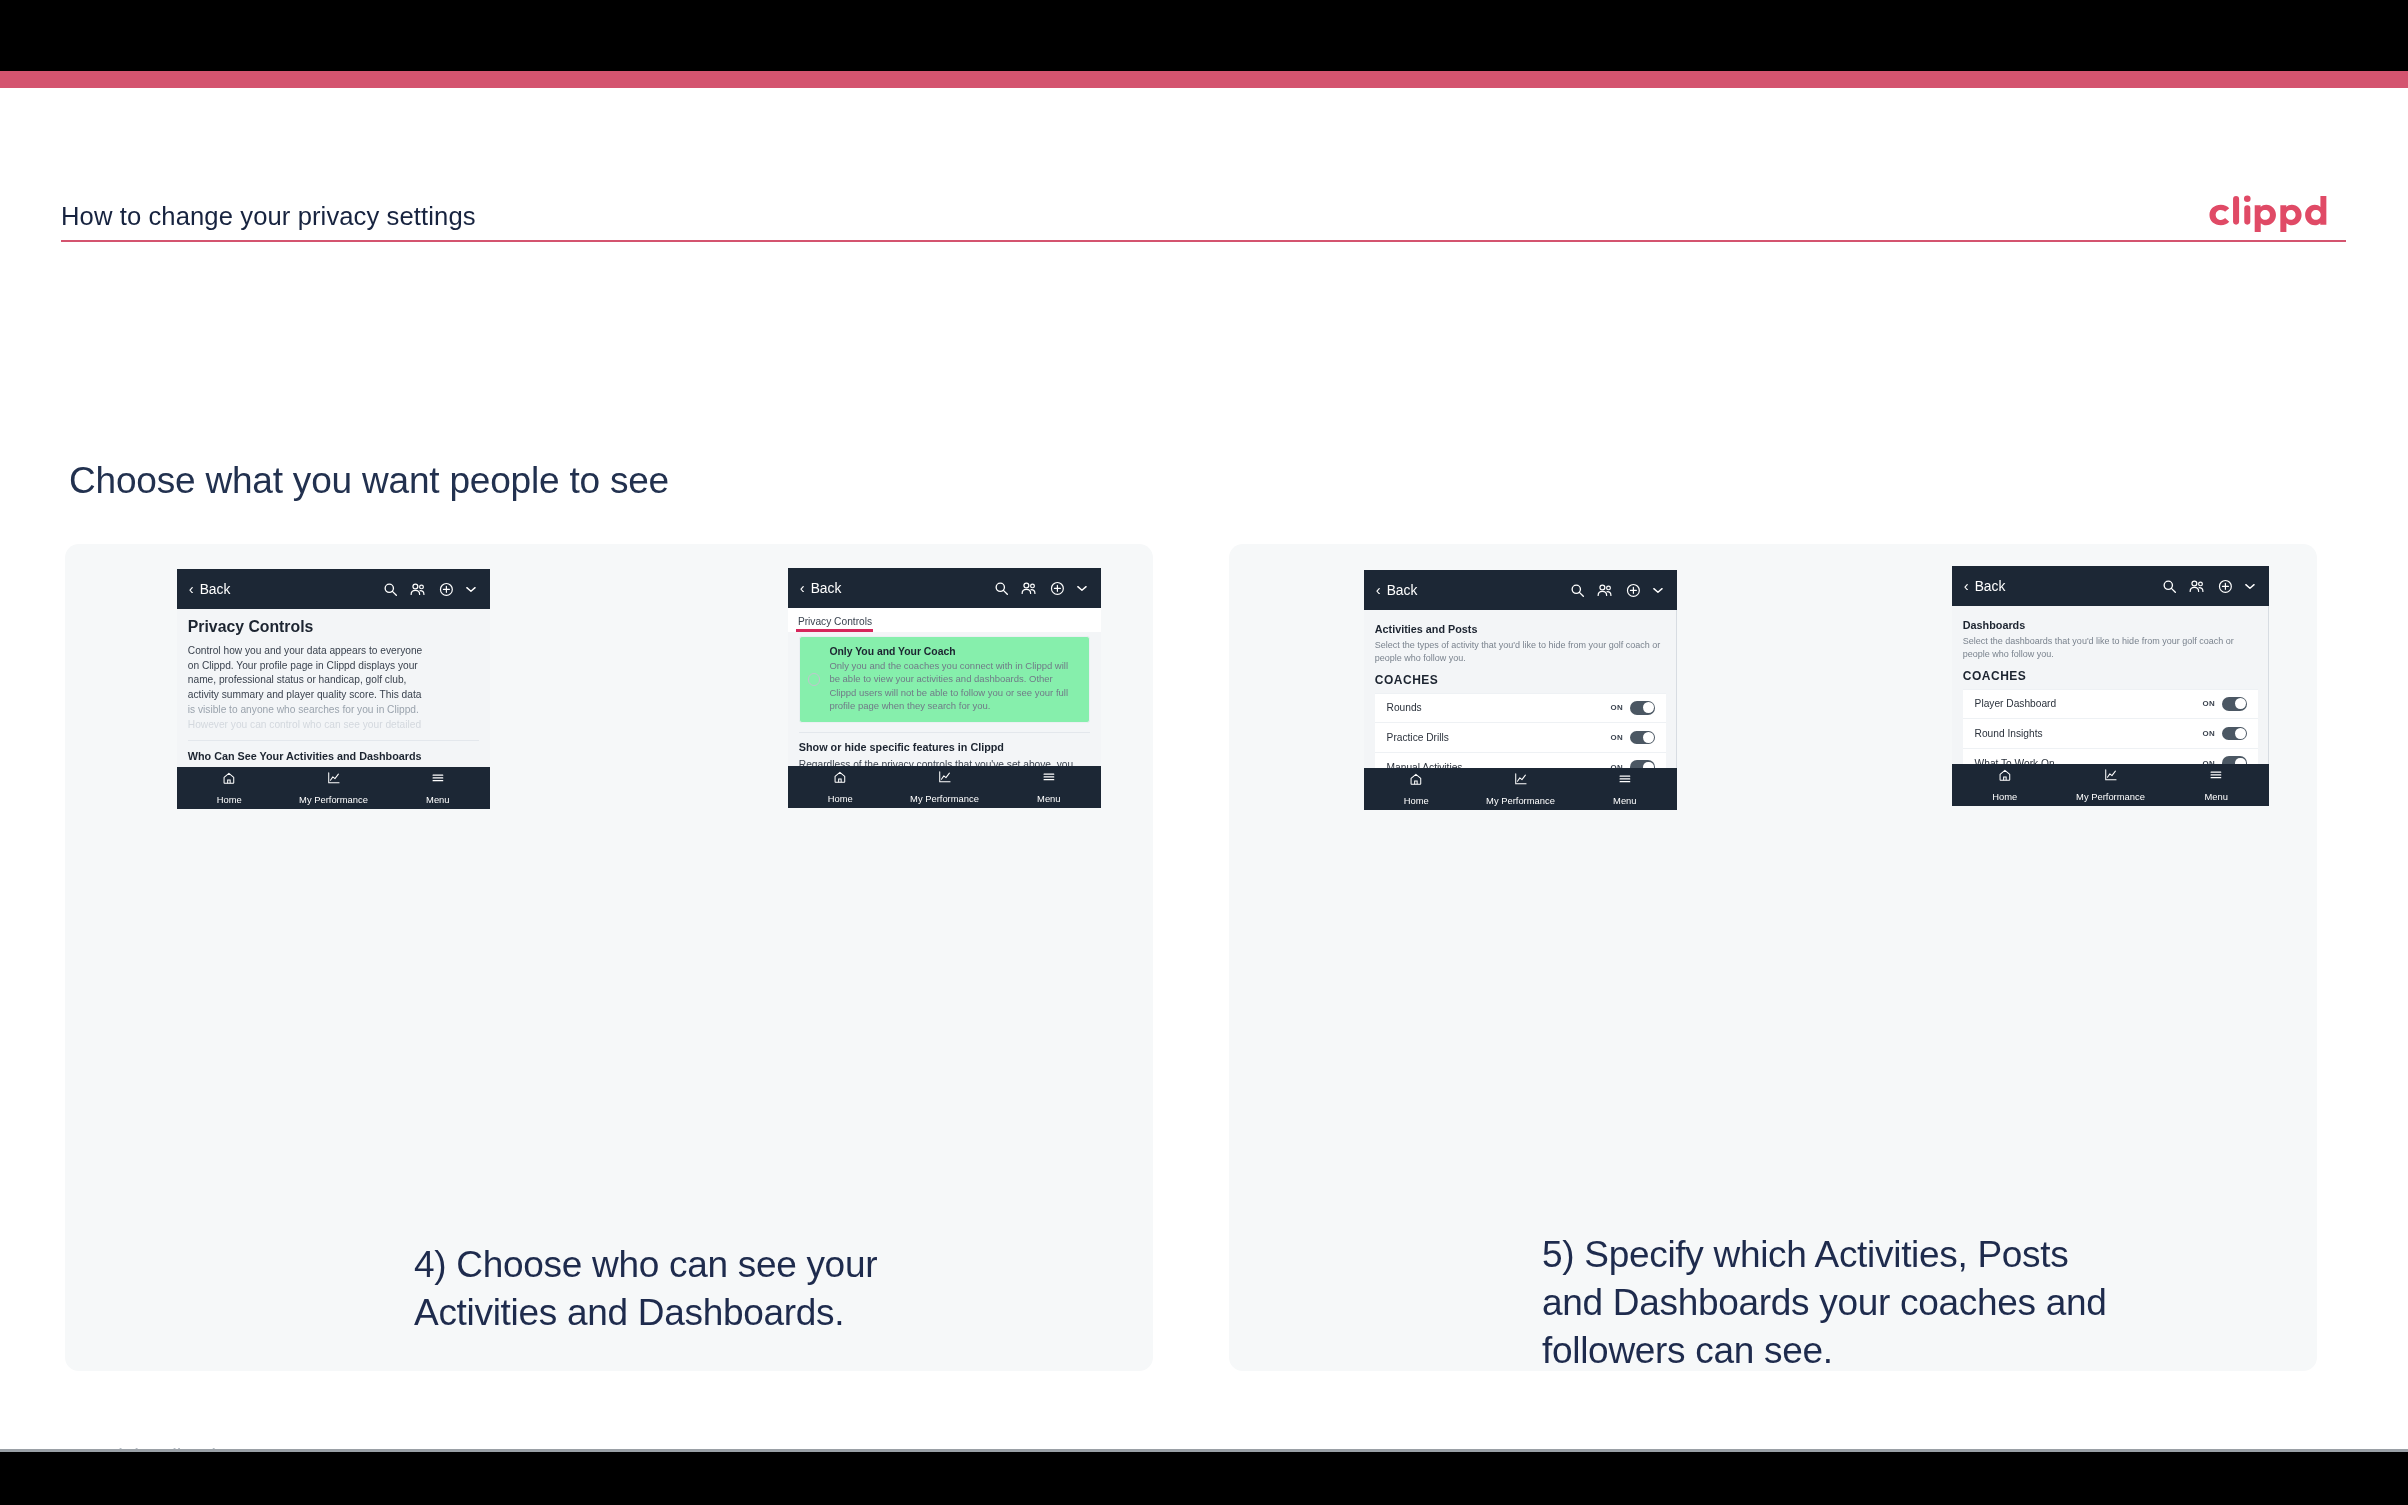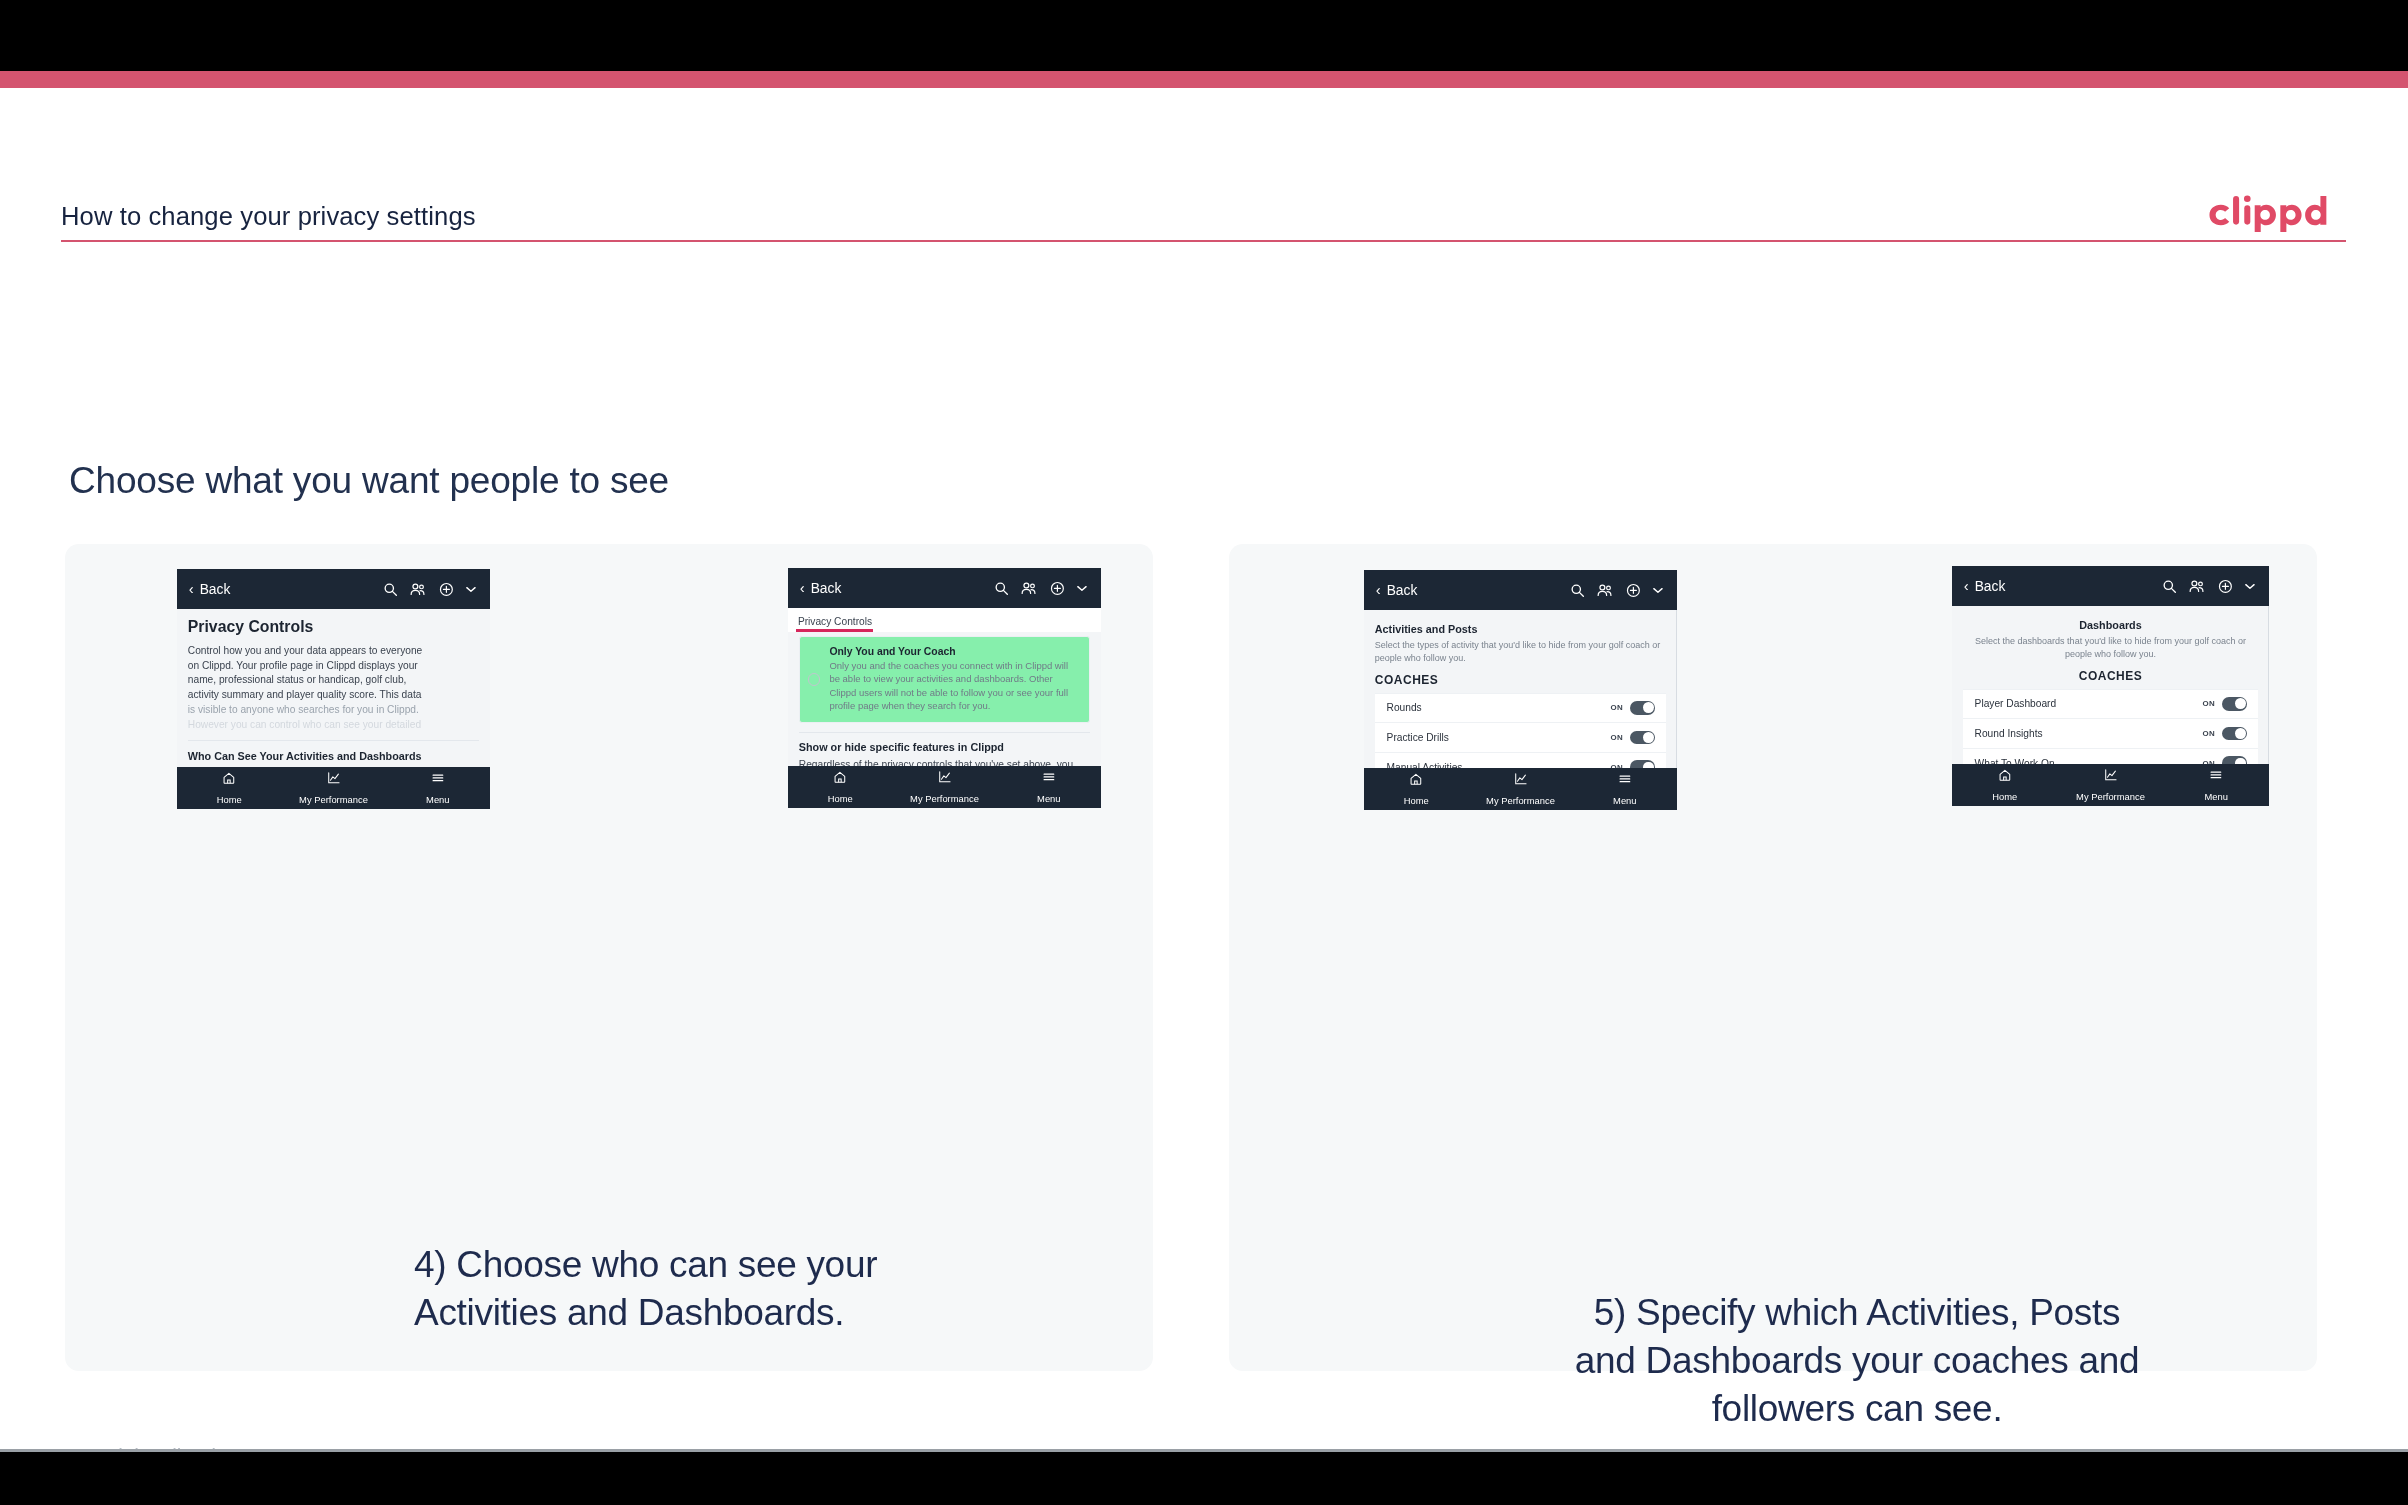--- a/index.html
+++ b/index.html
@@ -40,21 +40,21 @@
   
   .panel { position:absolute; background:#f6f8f9; border-radius:13.8px; }
   #panel-left  { left:65px;  top:456px; width:1088px; height:827px; }
   #panel-right { left:1229px; top:456px; width:1088px; height:827px; }
 
   .caption {
     position:absolute; font-size:37px; line-height:1.3;
     color:#1e2b4d; letter-spacing:-0.3px; white-space:pre-line;
   }
   #caption-left  { left:414px; top:1153px; width:630px; }
-  #caption-right { left:1542px; top:1201px; width:630px;text-align:center; }
+  #caption-right { left:1542px; top:1143px; width:630px; }
 
   .copyright {
     position:absolute; left:63px; top:1356px;
     font-size:20.7px; color:#b6bcc4;
   }
 
   
   .ph-shell { position:absolute; overflow:hidden; background:#f3f5f7; }
   #ph1 { left:177px; top:481px; width:313px; height:240px; }
 
@@ -451,21 +451,21 @@
             </svg>
           </span>
         <span>
             <svg width="9.9" height="6.9" viewBox="0 0 12 8" fill="none" stroke="#fff" stroke-width="1.7">
               <polyline points="1,1.8 6,6.2 11,1.8" stroke-linecap="round" stroke-linejoin="round"></polyline>
             </svg>
           </span>
       </div>
     </div>
 
-    <div class="body-area" style="top:40px; bottom:42px; padding:12.8px 10.8px 0 10.8px;text-align:center;">
+    <div class="body-area" style="top:40px; bottom:42px; padding:12.8px 10.8px 0 10.8px;">
       <div class="sec-title">Dashboards</div>
       <div class="para" style="margin-top:3.9px; color:#7a838e; font-size:9px;">Select the dashboards that you'd like to hide from your golf coach or people who follow you.</div>
 
       <div class="grouplabel" style="margin-top:7.9px;">COACHES</div>
       <div style="margin-top:5.9px; border-top:1px solid #eef1f4;">
         <div class="togglerow">
           <span class="tl">Player Dashboard</span>
           <span class="tr">
               <span class="on-label">ON</span>
               <span class="switch">

